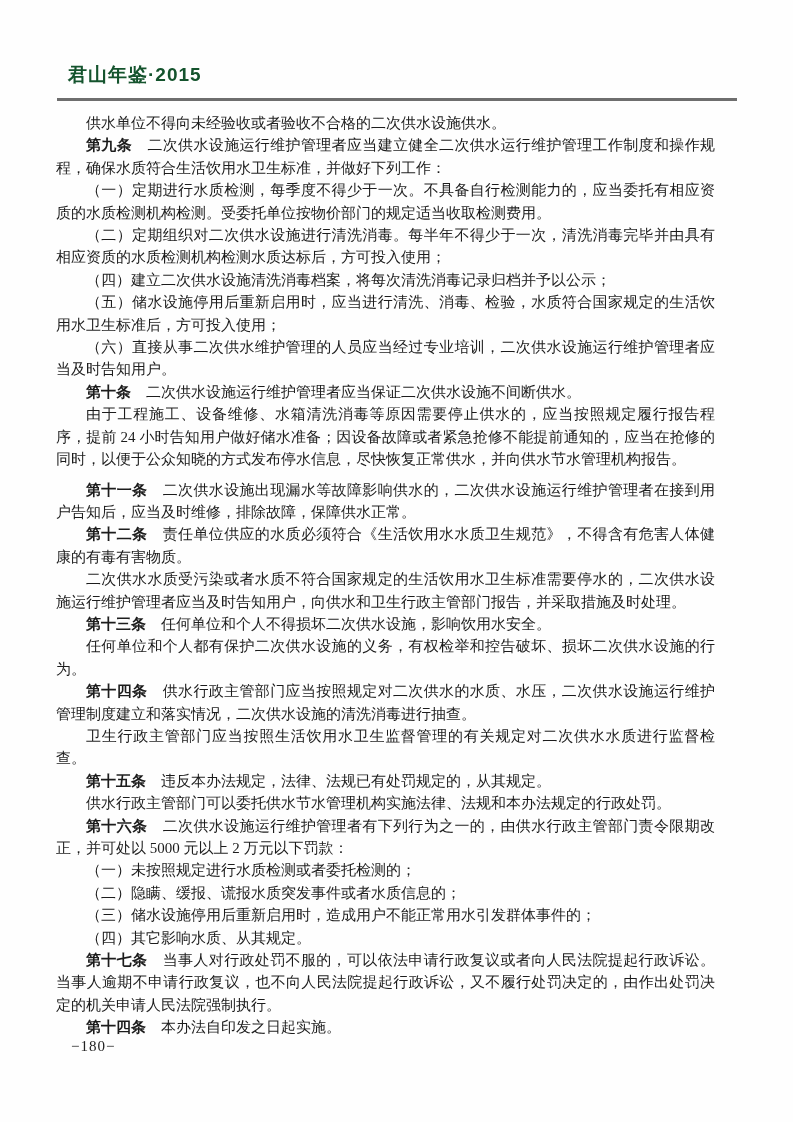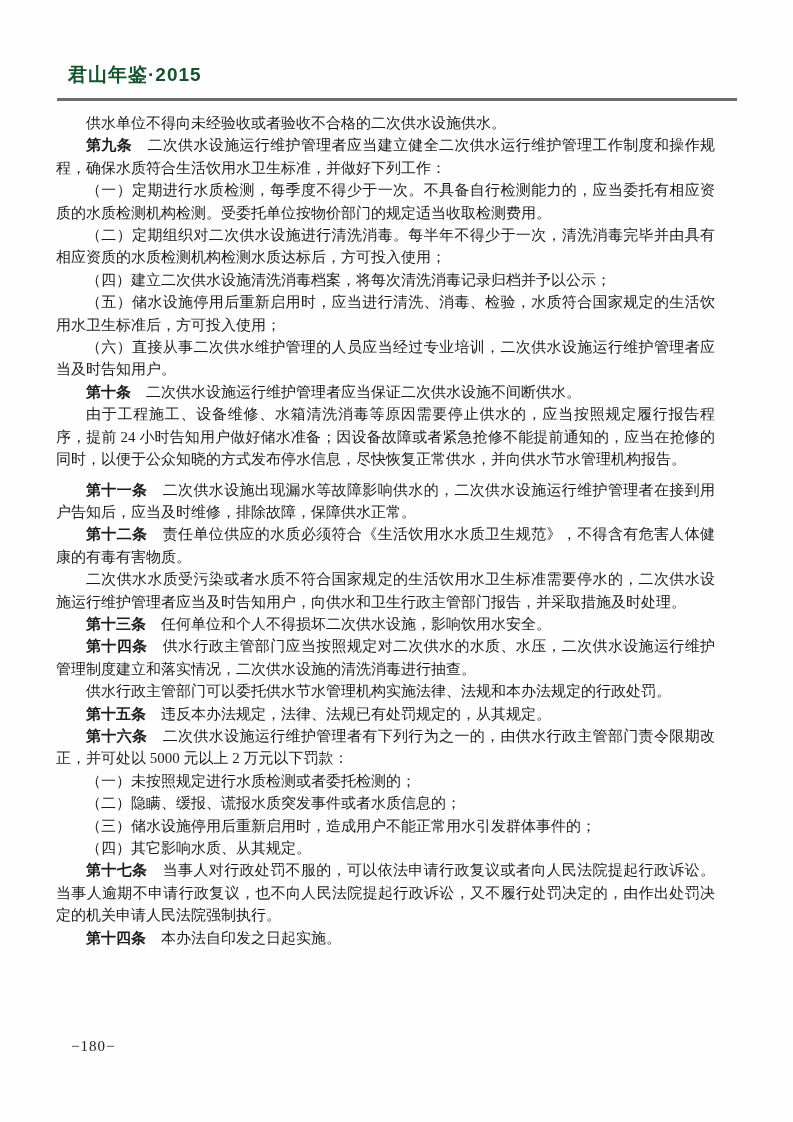--- a/index.html
+++ b/index.html
@@ -88,23 +88,25 @@
         <p class="para">（五）储水设施停用后重新启用时，应当进行清洗、消毒、检验，水质符合国家规定的生活饮用水卫生标准后，方可投入使用；</p>
         <p class="para">（六）直接从事二次供水维护管理的人员应当经过专业培训，二次供水设施运行维护管理者应当及时告知用户。</p>
         <p class="para"><b class="lead">第十条</b>　二次供水设施运行维护管理者应当保证二次供水设施不间断供水。</p>
         <p class="para">由于工程施工、设备维修、水箱清洗消毒等原因需要停止供水的，应当按照规定履行报告程序，提前 24 小时告知用户做好储水准备；因设备故障或者紧急抢修不能提前通知的，应当在抢修的同时，以便于公众知晓的方式发布停水信息，尽快恢复正常供水，并向供水节水管理机构报告。</p>
       </div>
     <div class="column">
         <p class="para"><b class="lead">第十一条</b>　二次供水设施出现漏水等故障影响供水的，二次供水设施运行维护管理者在接到用户告知后，应当及时维修，排除故障，保障供水正常。</p>
         <p class="para"><b class="lead">第十二条</b>　责任单位供应的水质必须符合《生活饮用水水质卫生规范》，不得含有危害人体健康的有毒有害物质。</p>
         <p class="para">二次供水水质受污染或者水质不符合国家规定的生活饮用水卫生标准需要停水的，二次供水设施运行维护管理者应当及时告知用户，向供水和卫生行政主管部门报告，并采取措施及时处理。</p>
         <p class="para"><b class="lead">第十三条</b>　任何单位和个人不得损坏二次供水设施，影响饮用水安全。</p>
+        <p class="para">任何单位和个人都有保护二次供水设施的义务，有权检举和控告破坏、损坏二次供水设施的行为。</p>
         <p class="para"><b class="lead">第十四条</b>　供水行政主管部门应当按照规定对二次供水的水质、水压，二次供水设施运行维护管理制度建立和落实情况，二次供水设施的清洗消毒进行抽查。</p>
+        <p class="para">卫生行政主管部门应当按照生活饮用水卫生监督管理的有关规定对二次供水水质进行监督检查。</p>
+        <p class="para"><b class="lead">第十五条</b>　违反本办法规定，法律、法规已有处罚规定的，从其规定。</p>
         <p class="para">供水行政主管部门可以委托供水节水管理机构实施法律、法规和本办法规定的行政处罚。</p>
-        <p class="para"><b class="lead">第十五条</b>　违反本办法规定，法律、法规已有处罚规定的，从其规定。</p>
         <p class="para"><b class="lead">第十六条</b>　二次供水设施运行维护管理者有下列行为之一的，由供水行政主管部门责令限期改正，并可处以 5000 元以上 2 万元以下罚款：</p>
         <p class="para">（一）未按照规定进行水质检测或者委托检测的；</p>
         <p class="para">（二）隐瞒、缓报、谎报水质突发事件或者水质信息的；</p>
         <p class="para">（三）储水设施停用后重新启用时，造成用户不能正常用水引发群体事件的；</p>
         <p class="para">（四）其它影响水质、从其规定。</p>
         <p class="para"><b class="lead">第十七条</b>　当事人对行政处罚不服的，可以依法申请行政复议或者向人民法院提起行政诉讼。当事人逾期不申请行政复议，也不向人民法院提起行政诉讼，又不履行处罚决定的，由作出处罚决定的机关申请人民法院强制执行。</p>
         <p class="para"><b class="lead">第十四条</b>　本办法自印发之日起实施。</p>
       </div>
   </div>
 

